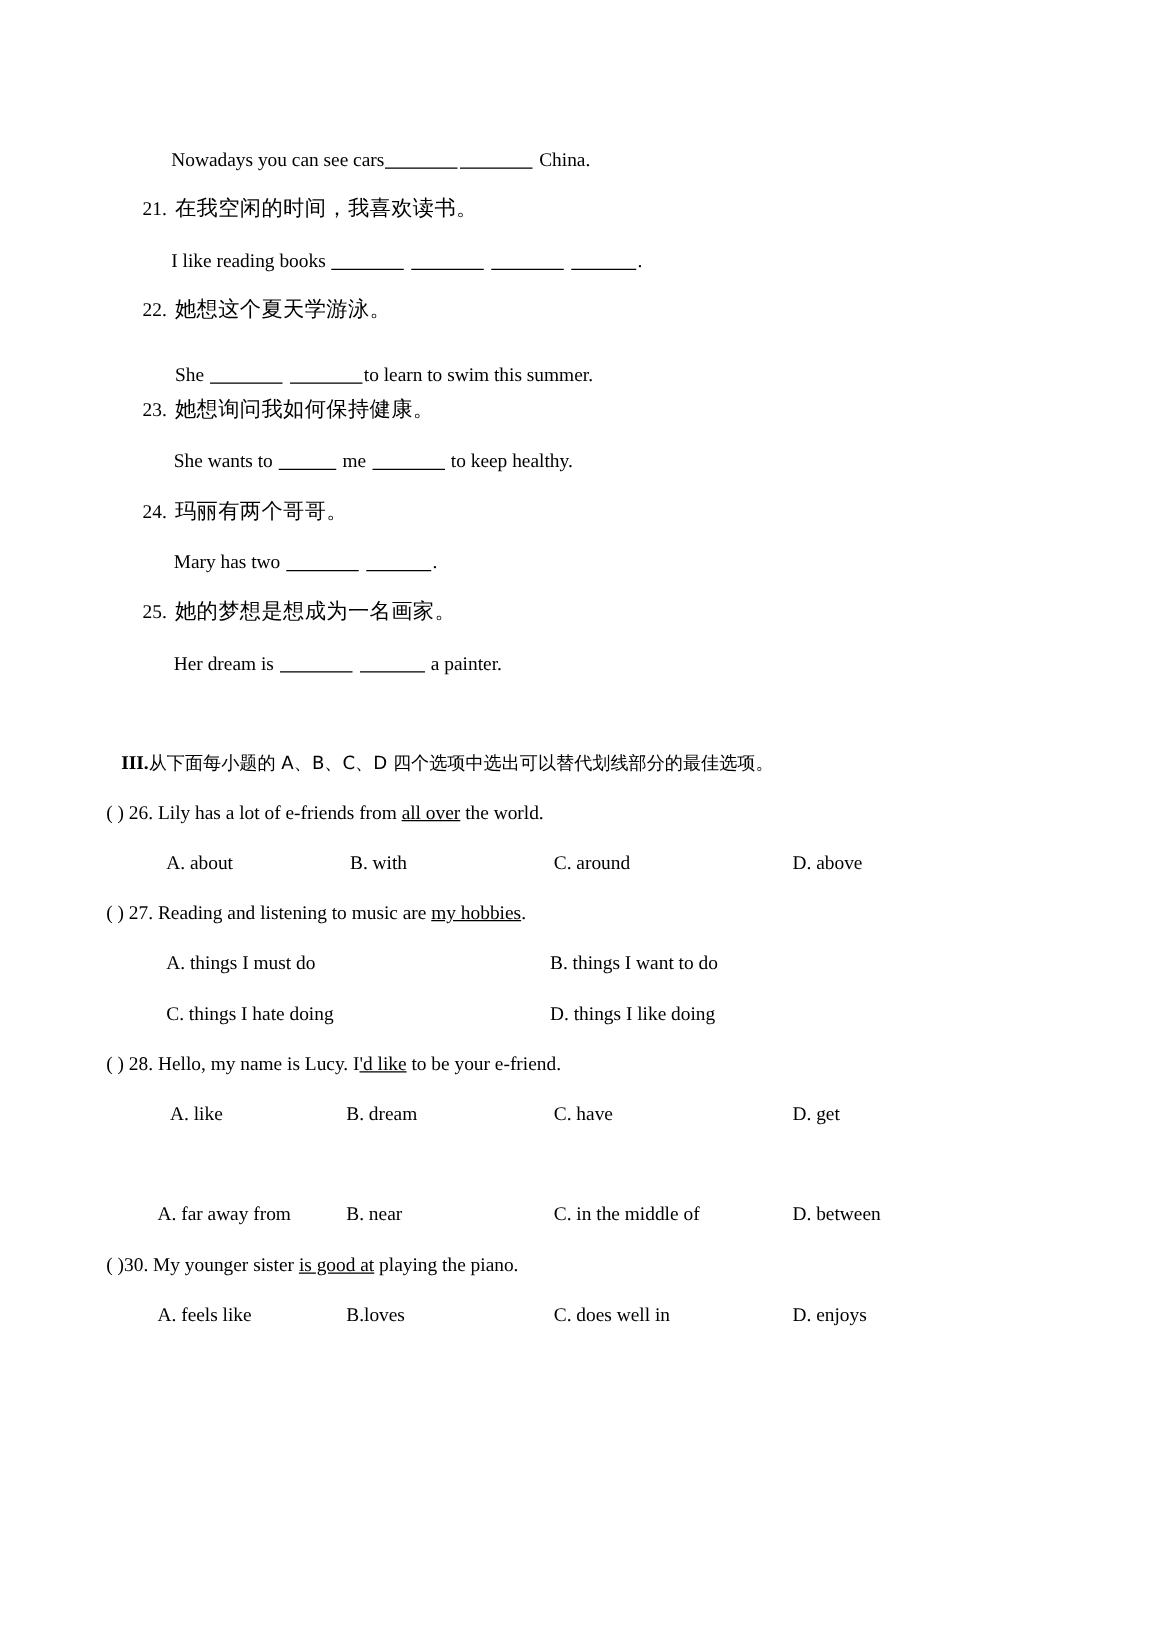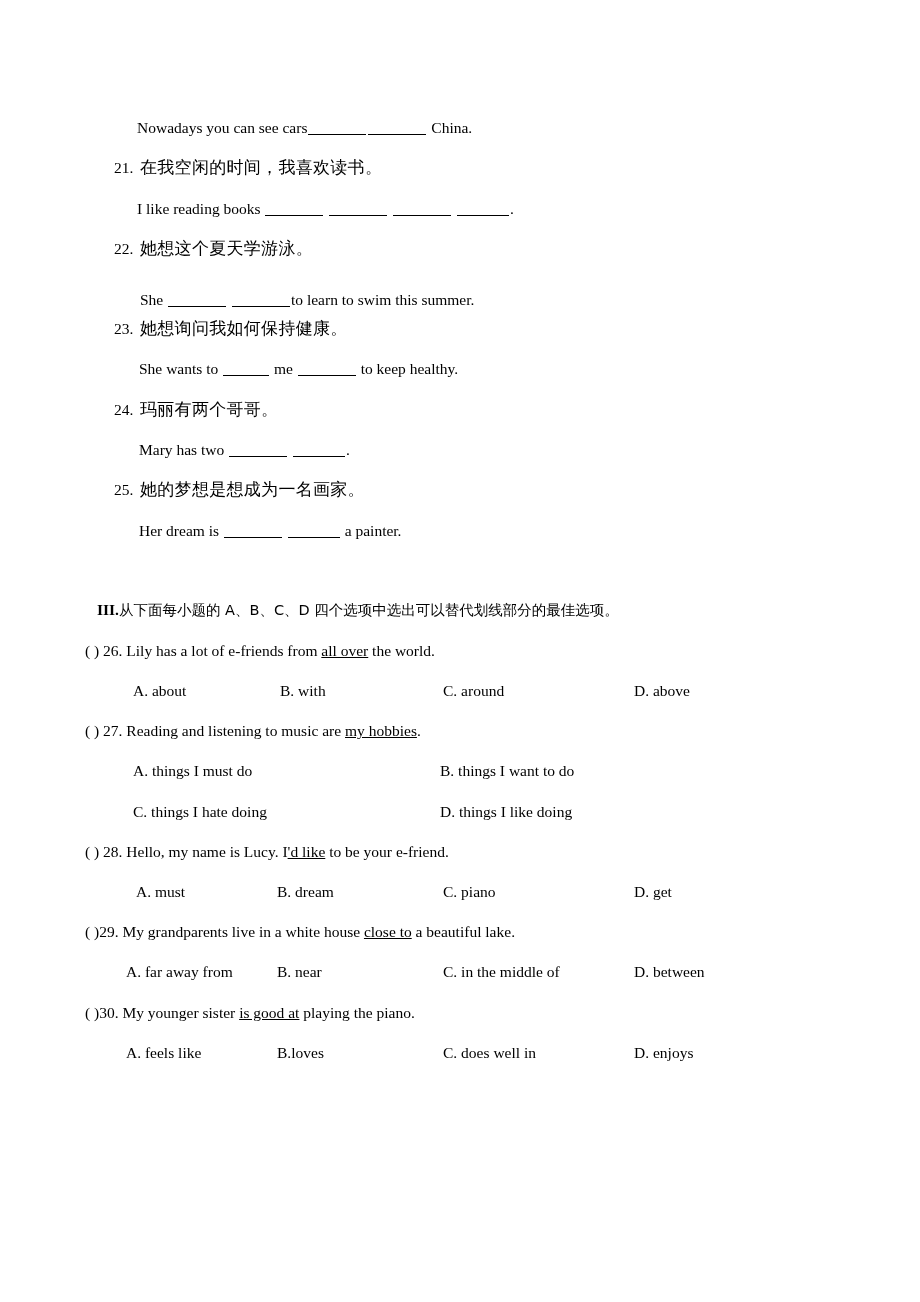--- a/index.html
+++ b/index.html
@@ -164,30 +164,26 @@
     <span class="opt" style="left:133px;">C. things I hate doing</span>
     <span class="opt" style="left:440px;">D. things I like doing</span>
   </div>
 
   <div class="mcq-stem" style="left:85px; top:843px;">
     <span class="paren">(   )</span>
     <span>28.</span>
     <span>Hello, my name is Lucy. I</span><span class="ul">'d like</span><span> to be your e-friend.</span>
   </div>
   <div class="opts" style="left:0px; top:883px;">
-    <span class="opt" style="left:136px;">A. must</span>
+    <span class="opt" style="left:136px;">A. like</span>
     <span class="opt" style="left:277px;">B. dream</span>
-    <span class="opt" style="left:443px;">C. piano</span>
+    <span class="opt" style="left:443px;">C. have</span>
     <span class="opt" style="left:634px;">D. get</span>
   </div>
 
-  <div class="mcq-stem" style="left:85px; top:923px;">
-    <span class="paren">(   )</span><span>29.</span>
-    <span>My grandparents live in a white house </span><span class="ul">close to</span><span> a beautiful lake.</span>
-  </div>
   <div class="opts" style="left:0px; top:963px;">
     <span class="opt" style="left:126px;">A. far away from</span>
     <span class="opt" style="left:277px;">B. near</span>
     <span class="opt" style="left:443px;">C. in the middle of</span>
     <span class="opt" style="left:634px;">D. between</span>
   </div>
 
   <div class="mcq-stem" style="left:85px; top:1004px;">
     <span class="paren">(   )</span><span>30.</span>
     <span>My younger sister </span><span class="ul">is good at</span><span> playing the piano.</span>

